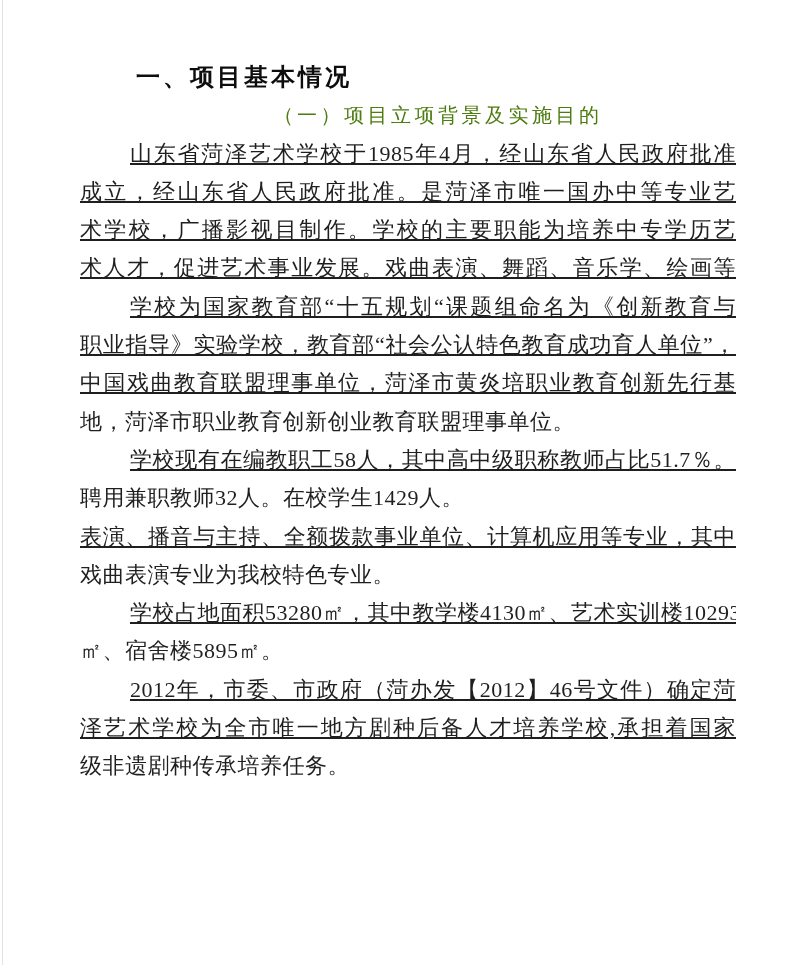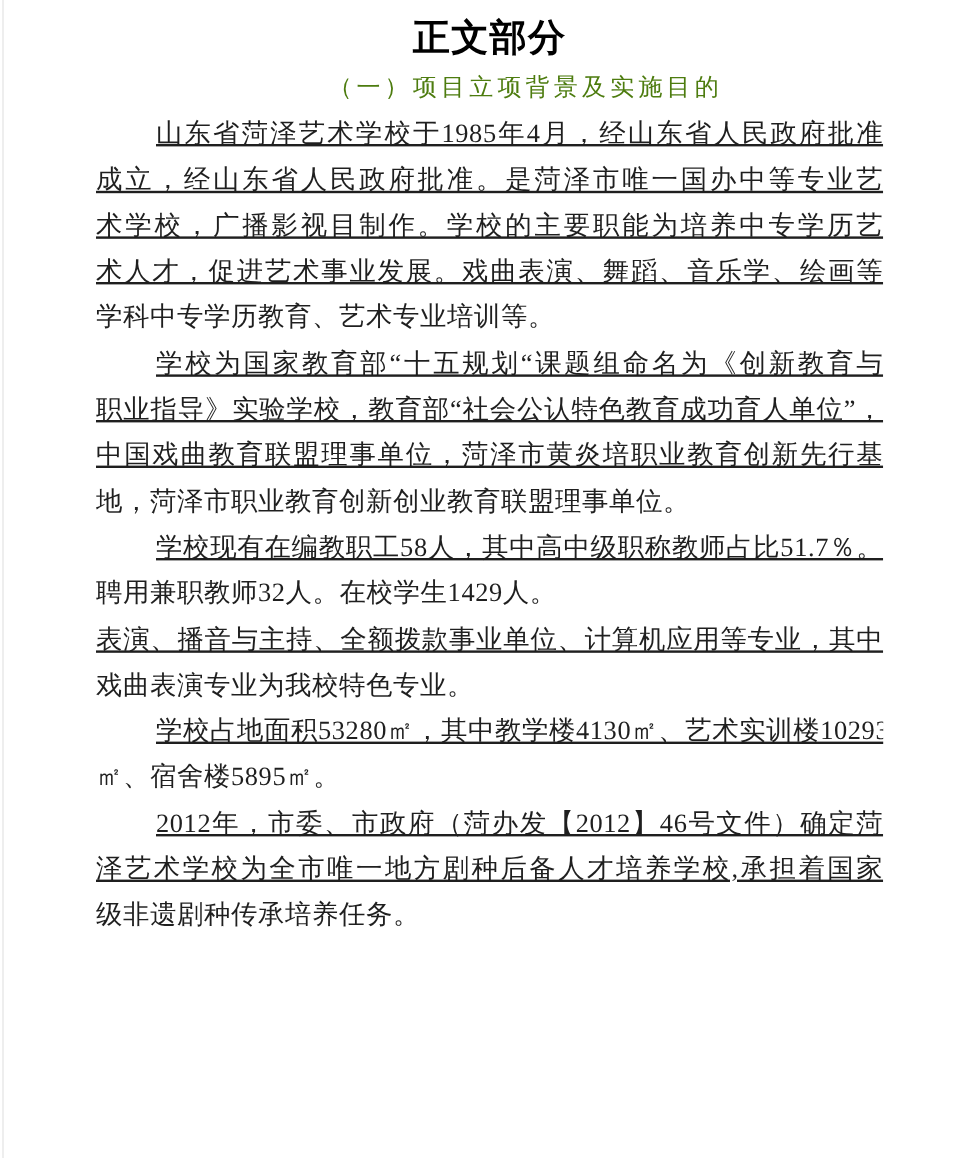--- a/index.html
+++ b/index.html
@@ -72,32 +72,31 @@
   }
   .tline.stretch { text-align-last: justify; text-decoration: underline; }
   .tline.first   { text-indent: 50px; }
 </style>
 </head>
 <body>
 
 <div class="page-edge"></div>
 
 <div class="doc">
-  <div class="doc-title">正文部分</div>
 
+  <div class="section-heading">一、项目基本情况</div>
 
   <div class="subsection-heading">（一）项目立项背景及实施目的</div>
 
   <div id="paragraphs">
       <div class="paragraph">
         <div class="tline first stretch">山东省菏泽艺术学校于1985年4月，经山东省人民政府批准</div>
         <div class="tline stretch">成立，经山东省人民政府批准。是菏泽市唯一国办中等专业艺</div>
         <div class="tline stretch">术学校，广播影视目制作。学校的主要职能为培养中专学历艺</div>
         <div class="tline stretch">术人才，促进艺术事业发展。戏曲表演、舞蹈、音乐学、绘画等</div>
-        <div class="tline">学科中专学历教育、艺术专业培训等。</div>
       </div>
       <div class="paragraph">
         <div class="tline first stretch">学校为国家教育部“十五规划“课题组命名为《创新教育与</div>
         <div class="tline stretch">职业指导》实验学校，教育部“社会公认特色教育成功育人单位”，</div>
         <div class="tline stretch">中国戏曲教育联盟理事单位，菏泽市黄炎培职业教育创新先行基</div>
         <div class="tline">地，菏泽市职业教育创新创业教育联盟理事单位。</div>
       </div>
       <div class="paragraph">
         <div class="tline first stretch">学校现有在编教职工58人，其中高中级职称教师占比51.7％。</div>
         <div class="tline">聘用兼职教师32人。在校学生1429人。</div>

